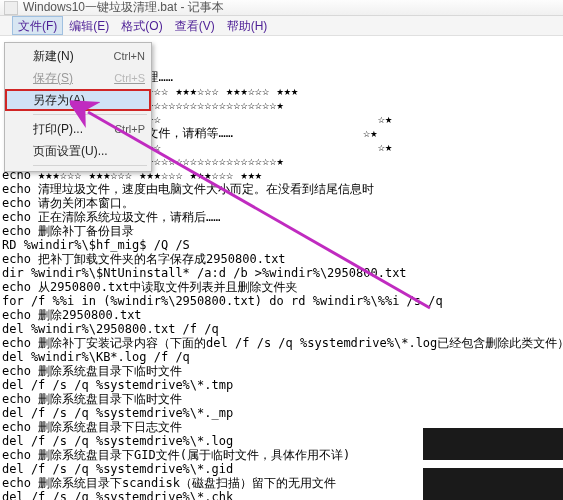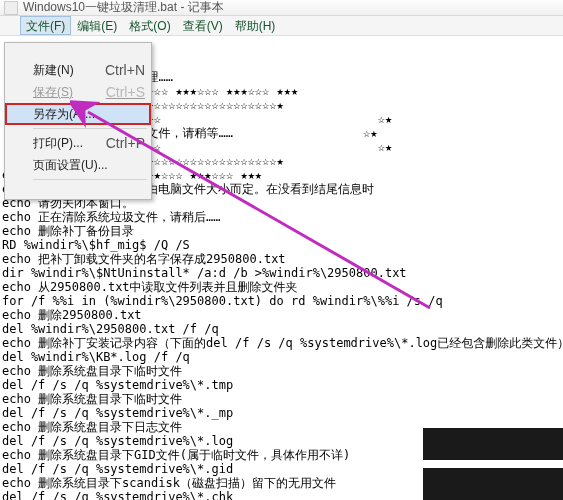--- a/index.html
+++ b/index.html
@@ -25,44 +25,44 @@
   .titlebar .icon {
     width: 14px; height: 14px;
     background: #eee; border: 1px solid #ccc;
     margin-right: 5px;
   }
   .menubar {
     height: 20px;
     background: #f5f5f5;
     border-bottom: 1px solid #e0e0e0;
     display: flex;
-    padding-left: 20px;
-    font-size: 12px;
-    color: #14532d;
+    padding-left: 12px;
+    font-size: 12px;
+    color: #4c1d95;
   }
   .menubar .menu-item {
     padding: 2px 6px;
     cursor: default;
   }
   .menubar .menu-item.open {
     background: #d8e6f2;
     border: 1px solid #a0c0e0;
     padding: 1px 5px;
   }
   .dropdown {
     position: absolute;
     left: 4px;
     top: 42px;
     width: 148px;
     background: #f2f2f2;
     border: 1px solid #b8b8b8;
     box-shadow: 2px 2px 4px rgba(0,0,0,0.25);
     z-index: 10;
     font-size: 12px;
-    padding: 16px 0;
+    padding: 2px 0;
   }
   .dropdown .row {
     height: 22px;
     display: flex;
     align-items: center;
     padding: 0 6px 0 28px;
     position: relative;
     color: #222;
   }
   .dropdown .row.disabled { color: #9a9a9a; text-decoration: underline; }
@@ -71,21 +71,21 @@
     border: 1px solid #8db8e0;
     padding: 0 5px 0 27px;
   }
   .dropdown .row.boxed {
     outline: 2px solid #d02525;
     outline-offset: -2px;
   }
   .dropdown .shortcut {
     margin-left: auto;
     color: #555;
-    font-size: 14px;
+    font-size: 11px;
   }
   .dropdown .row.disabled .shortcut { color: #b8b8b8; }
   .dropdown .sep {
     height: 1px;
     margin: 3px 4px 3px 28px;
     background: #d4d4d4;
   }
   .content {
     position: absolute;
     left: 0; top: 42px;

